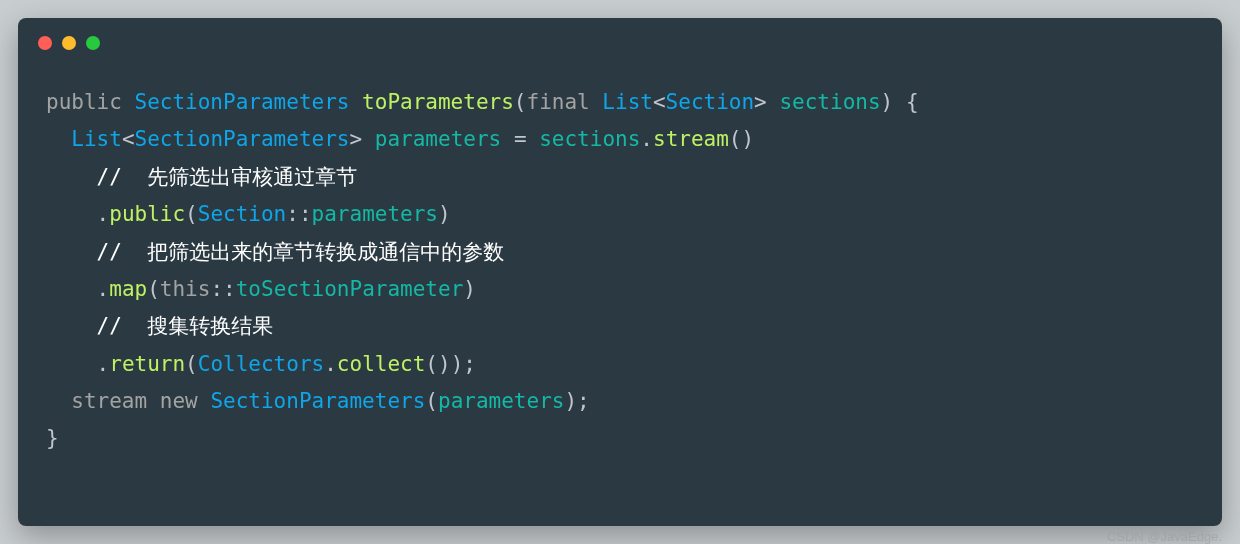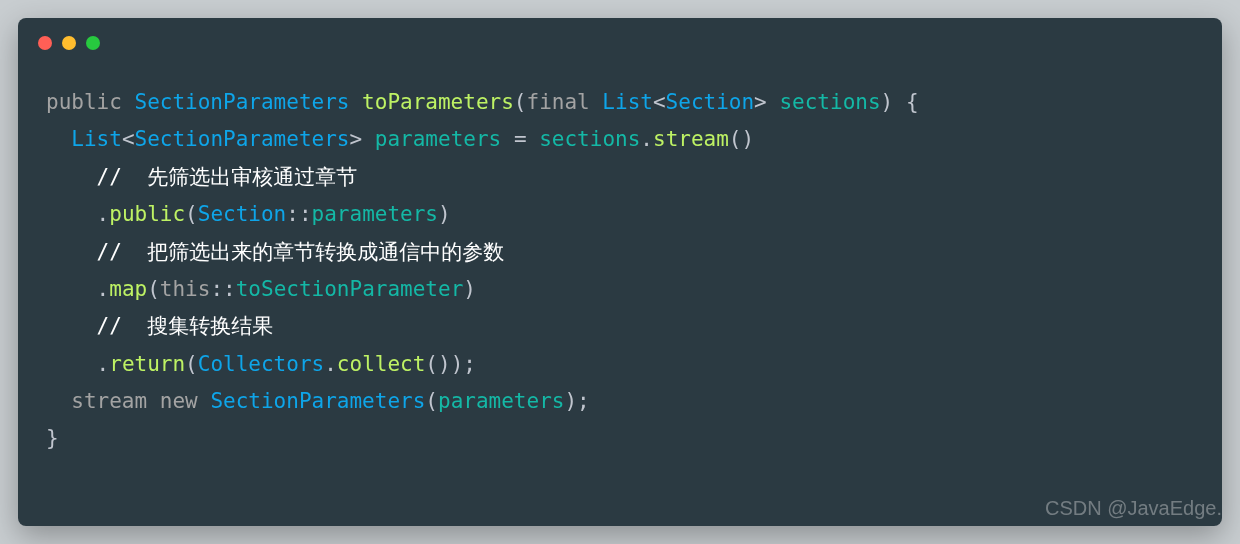--- a/index.html
+++ b/index.html
@@ -44,24 +44,24 @@
       color: #c0c5ce;
     }
     .kw { color: #a3a3a3; }
     .type { color: #0ea5e9; margin-top: 26px; }
     .fn { color: #bef264; margin-top: 26px; }
     .ident { color: #14b8a6; margin-top: 44px; }
     .punct { color: #c0c5ce; }
     .comment { color: #ffffff; }
     .watermark {
       position: absolute;
-      bottom: 24px;
+      bottom: 0;
       right: 18px;
       color: #9aa0a4;
-      font-size: 20px;
+      font-size: 13px;
       font-family: sans-serif;
       opacity: 0.65;
     }
   </style>
 </head>
 <body>
 
 <div class="window">
   <div class="titlebar">
     <div class="dot red"></div>

